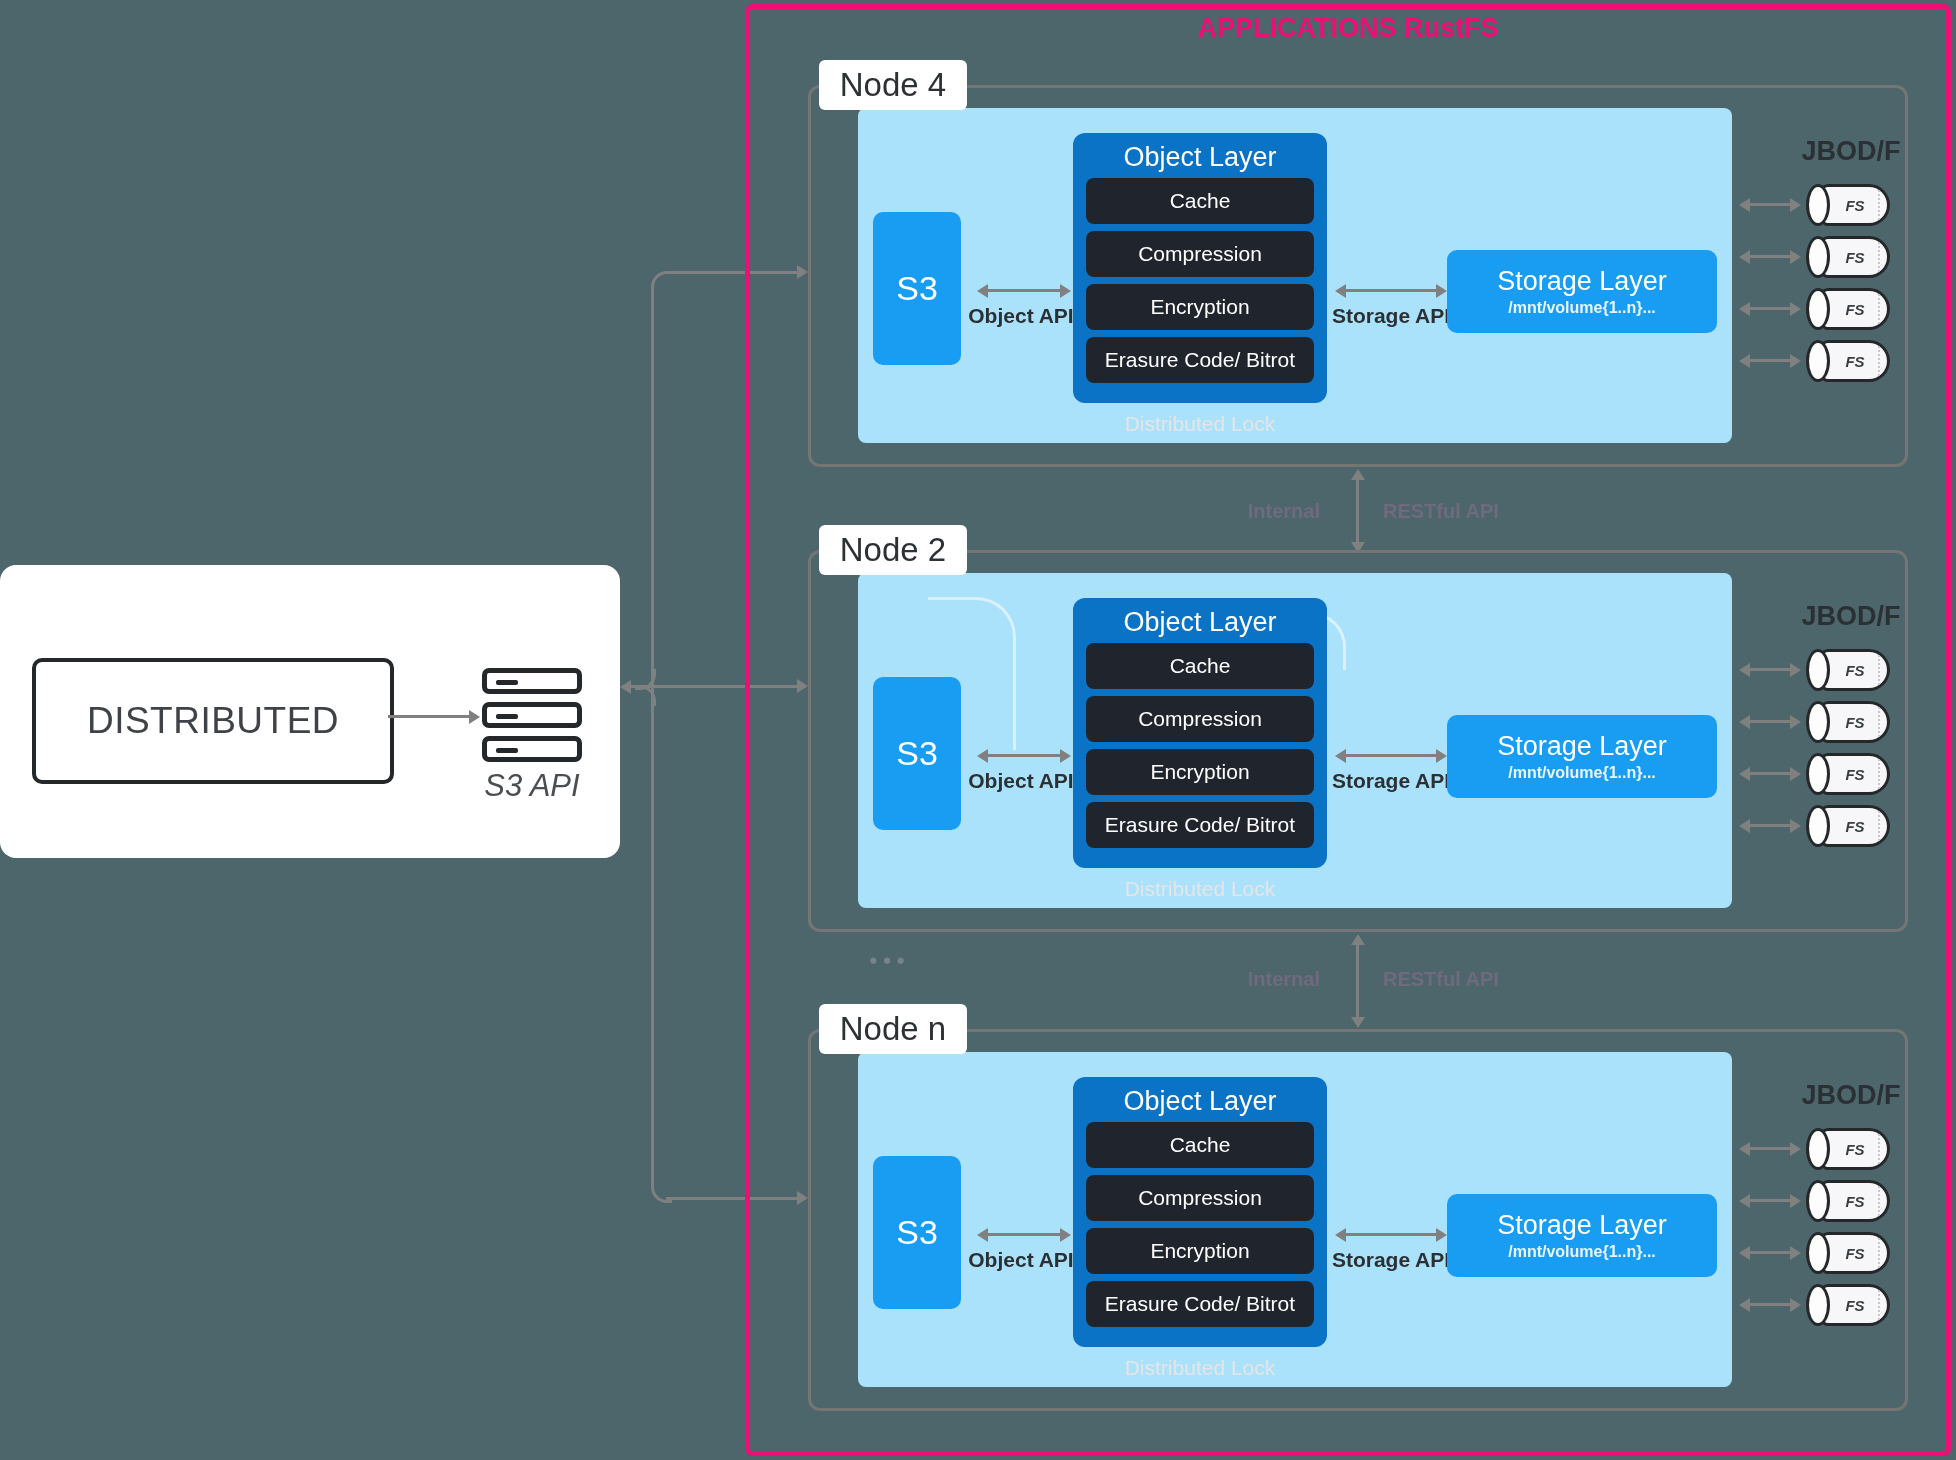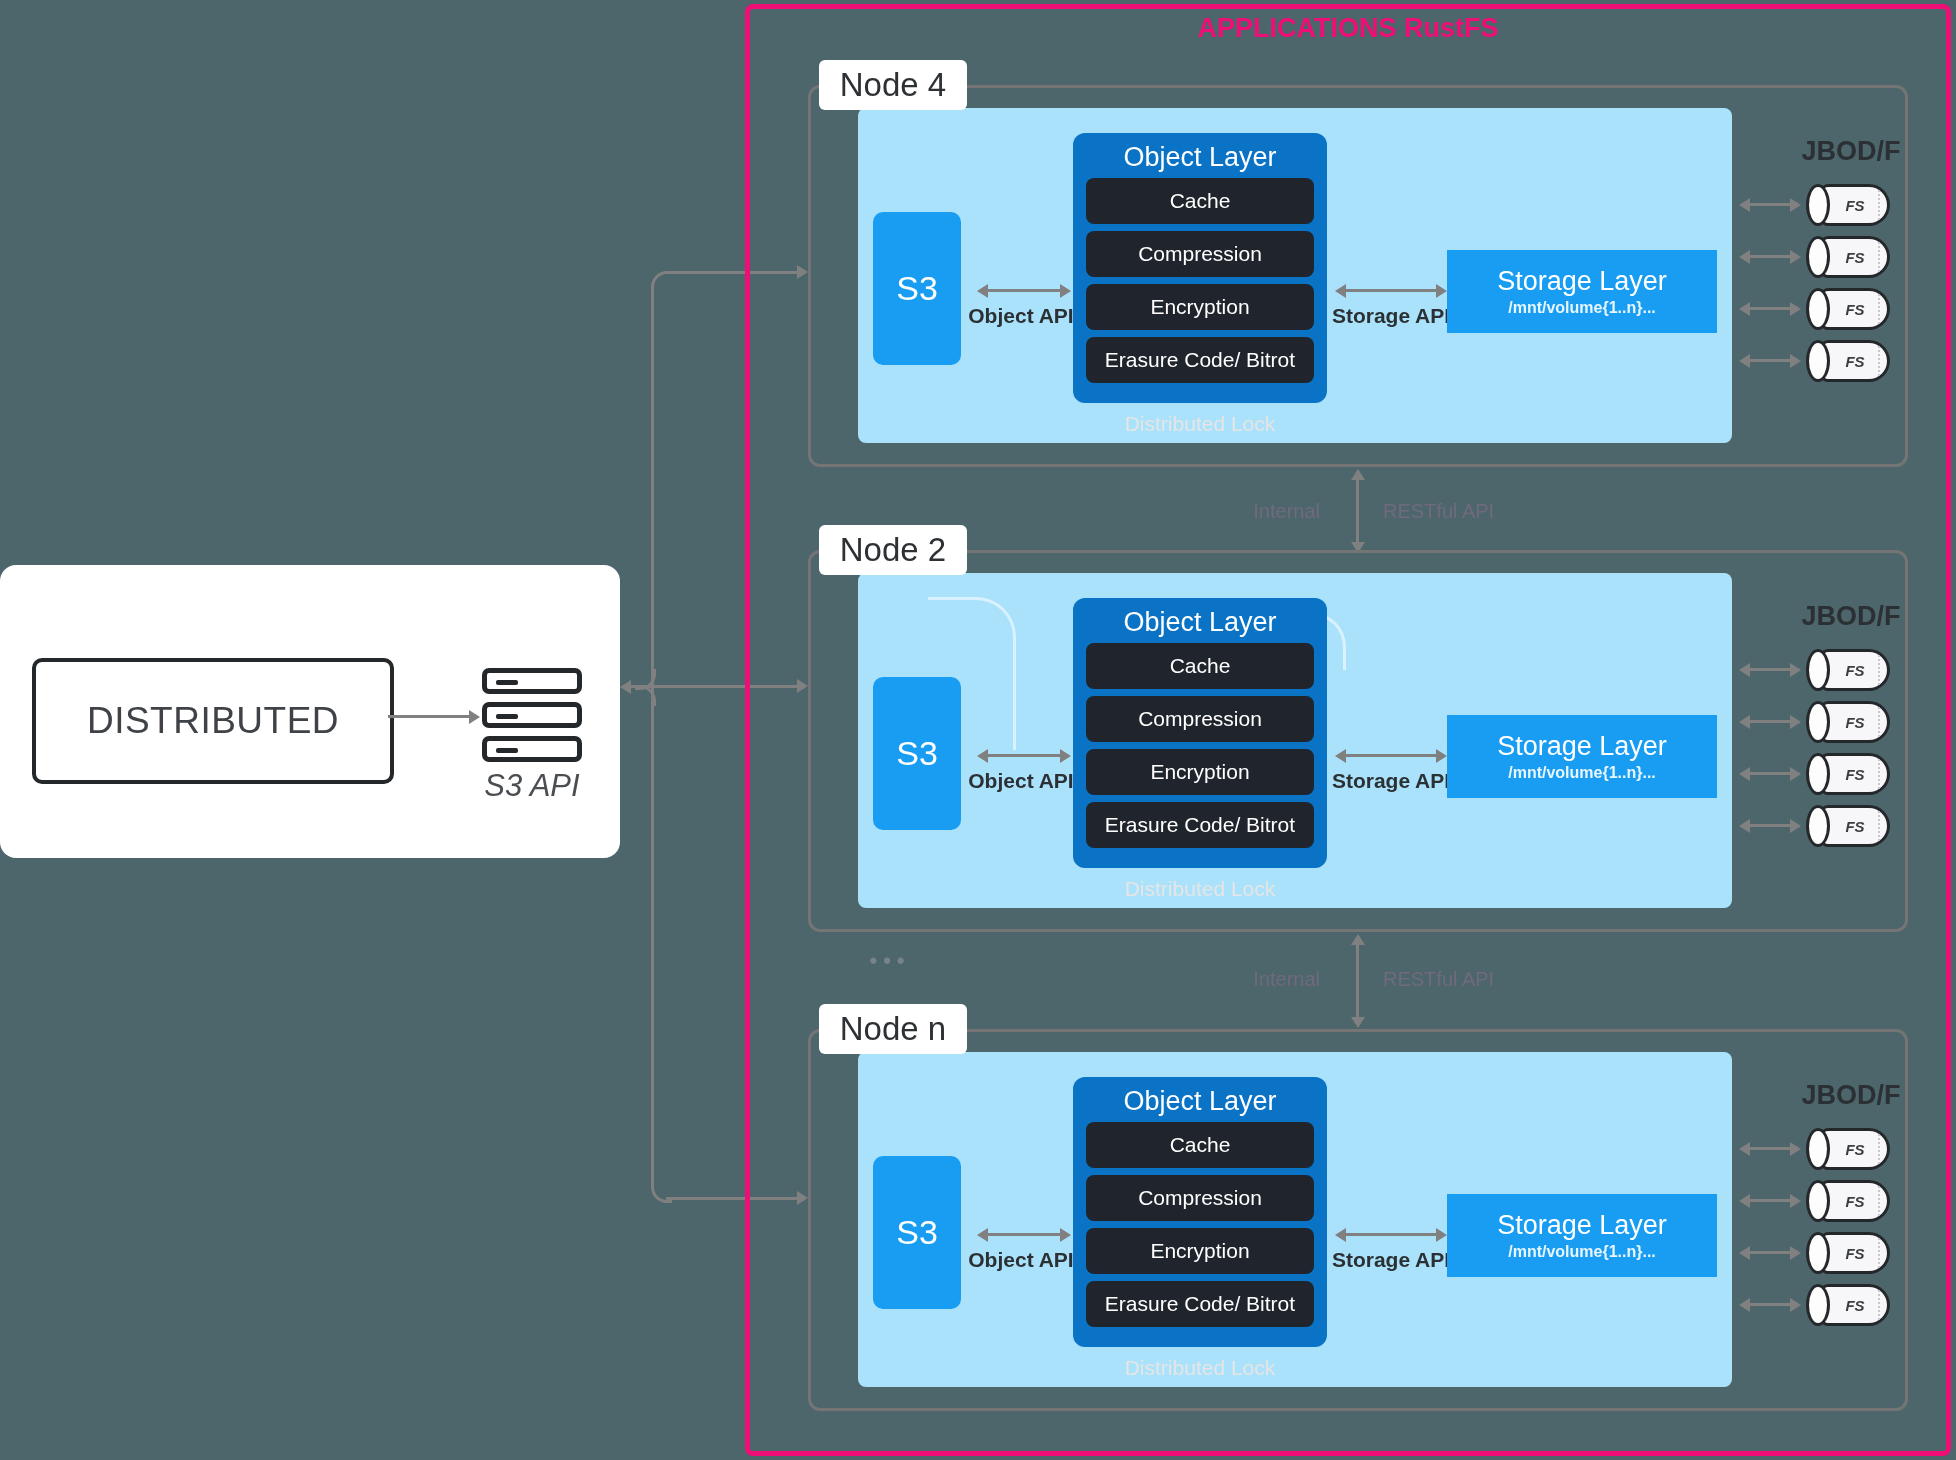--- a/index.html
+++ b/index.html
@@ -47,40 +47,40 @@
   .node-label{position:absolute;left:8px;top:-28px;width:148px;height:50px;background:#ffffff;border-radius:6px;
               display:flex;align-items:center;justify-content:center;font-size:33px;font-weight:500;color:#2d3134;z-index:5;}
   .panel{position:absolute;left:47px;top:20px;width:874px;height:335px;background:#abe2fb;border-radius:8px;}
   .s3-box{position:absolute;left:62px;top:124px;width:88px;height:153px;background:#189df2;border-radius:10px;
           display:flex;align-items:center;justify-content:center;font-size:34px;color:#ffffff;}
   .api-label{position:absolute;font-size:21px;font-weight:600;color:#2b3034;text-align:center;}
   .objlayer{position:absolute;left:262px;top:45px;width:254px;height:270px;background:#0b73c6;border-radius:12px;}
   .objlayer-title{position:absolute;left:0;right:0;top:9px;text-align:center;font-size:27px;font-weight:500;color:#ffffff;}
   .obj-item{position:absolute;left:13px;width:228px;height:46px;background:#20252d;border-radius:8px;box-sizing:border-box;
             display:flex;align-items:center;justify-content:center;font-size:21px;color:#ffffff;}
-  .storage{position:absolute;left:636px;top:162px;width:270px;height:83px;background:#189df2;border-radius:0;
+  .storage{position:absolute;left:636px;top:162px;width:270px;height:83px;background:#189df2;border-radius:10px;
            display:flex;flex-direction:column;align-items:center;justify-content:center;}
   .storage-title{font-size:27px;color:#ffffff;}
   .storage-path{font-size:16px;font-weight:600;color:#e8f6ff;margin-top:2px;}
   .lock-label{position:absolute;left:289px;top:324px;width:200px;text-align:center;font-size:21px;font-weight:500;color:#e5e5e5;}
   .jbod-label{position:absolute;left:985px;top:48px;width:110px;text-align:center;font-size:27px;font-weight:700;color:#2b3034;}
   .disk{position:absolute;left:995px;width:84px;height:42px;}
   .disk-body{position:absolute;left:10px;right:0;top:0;bottom:0;background:#f7f7f9;border:3px solid #24282b;box-sizing:border-box;
              border-radius:12px 21px 21px 12px / 50% 50% 50% 50%;}
   .disk-cap{position:absolute;left:0;top:0;width:24px;height:42px;background:#fdfdfd;border:3px solid #24282b;box-sizing:border-box;border-radius:50%;}
   .disk-dots{position:absolute;right:10px;top:6px;bottom:6px;width:0;border-right:2px dotted #c6c6cd;}
   .disk-text{position:absolute;left:28px;right:14px;top:0;bottom:0;display:flex;align-items:center;justify-content:center;
              font-size:15px;font-style:italic;font-weight:600;color:#3a3e42;}
   
   .curveA{position:absolute;left:117px;top:44px;width:85px;height:150px;
           border-top:3px solid rgba(255,255,255,.55);border-right:3px solid rgba(255,255,255,.55);border-top-right-radius:40px;}
   .curveB{position:absolute;left:414px;top:59px;width:118px;height:55px;
           border-top:3px solid rgba(255,255,255,.55);border-right:3px solid rgba(255,255,255,.55);border-top-right-radius:35px;}
   
-  .gap-label{position:absolute;font-size:20px;font-weight:400;color:#6f6a7d;z-index:1;}
+  .gap-label{position:absolute;font-size:20px;font-weight:700;color:#6f6a7d;z-index:1;}
   .dots{position:absolute;left:845px;top:948px;width:90px;text-align:center;font-size:22px;font-weight:700;
         letter-spacing:6px;color:#76838a;z-index:1;}
   .conn{z-index:1;}
 </style>
 </head>
 <body>
 
 <div id="stage">
 
   <div class="cline conn" style="left:651px;top:288px;width:3px;height:896px;"></div>

